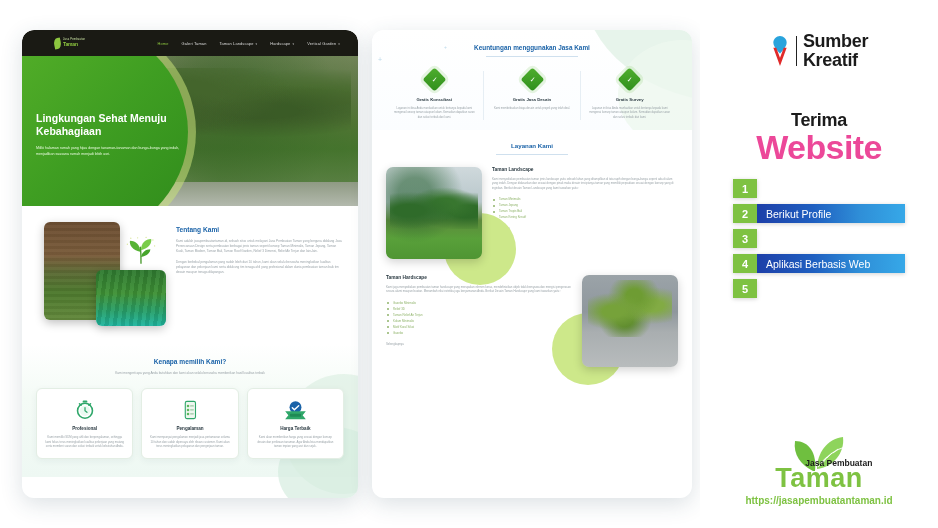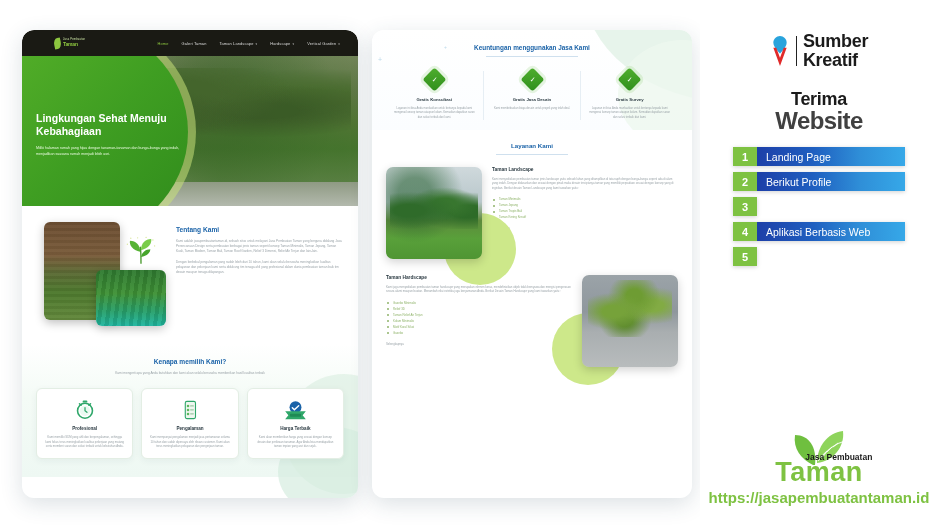--- a/index.html
+++ b/index.html
@@ -152,40 +152,40 @@
   .svc-more{font-size:2.8px;color:#9aa3a8;margin-top:6px;}
 
   
   .rpanel{position:absolute;left:700px;top:0;width:238px;height:528px;background:#fff;}
   .brand{display:flex;align-items:center;justify-content:center;gap:6px;margin-top:32px;}
   .pin{position:relative;width:20px;height:34px;}
   .brand-div{width:1px;height:30px;background:#222;}
   .brand-txt{line-height:1.03;}
   .brand-txt div{font-size:18px;font-weight:700;color:#1b1b1b;letter-spacing:-.3px;}
 
-  .headline{text-align:center;margin-top:20px;}
+  .headline{text-align:center;margin-top:41px;}
   .hl1{font-size:18px;font-weight:700;color:#1b1b1b;letter-spacing:-.3px;}
   .hl2{font-size:23px;font-weight:700;color:#1b1b1b;letter-spacing:-.5px;margin-top:-2px;}
-  .hl3{font-size:24px;font-weight:700;color:#404040;letter-spacing:-.6px;margin-top:-3px;}
+  .hl3{font-size:34px;font-weight:700;color:#ec4899;letter-spacing:-.6px;margin-top:-3px;}
 
   .svclist{margin:12px auto 0;width:172px;}
   .srow{display:flex;align-items:stretch;height:19px;margin-bottom:6px;
     filter:drop-shadow(0 1px 2px rgba(0,0,0,.18));}
   .snum{width:24px;background:#7ec242;color:#fff;font-size:11px;font-weight:700;
     display:flex;align-items:center;justify-content:center;}
   .slbl{flex:1;background:linear-gradient(90deg,#1d3fa8 0%,#1f5fc0 38%,#2f8fd8 70%,#36a8e8 100%);
     color:#fff;font-size:10.5px;display:flex;align-items:center;padding-left:9px;}
 
   .taman{position:absolute;left:0;right:0;bottom:22px;text-align:center;}
   .taman-leaf{display:block;margin:0 auto;}
   .taman-wrap{position:relative;display:inline-block;margin-top:-8px;}
   .taman-big{font-size:27px;font-weight:700;color:#7ec242;letter-spacing:.5px;line-height:27px;}
   .taman-small{position:absolute;left:30px;top:-7px;font-size:8.5px;color:#1b1b1b;font-weight:600;
     white-space:nowrap;}
-  .taman-url{font-size:15px;color:#7ec242;font-weight:600;margin-top:3px;}
+  .taman-url{font-size:10px;color:#7ec242;font-weight:600;margin-top:3px;}
 </style>
 </head>
 <body>
 
 <div class="stage">
 
   <div class="mockup" id="mockA">
 
     <div class="navbar">
       <div class="nav-logo">
@@ -401,21 +401,20 @@
     </div>
 
     <div class="headline">
       <div class="hl1">Terima</div>
       <div class="hl3">Website</div>
     </div>
 
     <div class="svclist">
       <div class="srow">
         <div class="snum">1</div>
-        <div class="slbl">Landing Page</div>
       </div>
       <div class="srow">
         <div class="snum">2</div>
         <div class="slbl">Berikut Profile</div>
       </div>
       <div class="srow">
         <div class="snum">3</div>
       </div>
       <div class="srow">
         <div class="snum">4</div>

